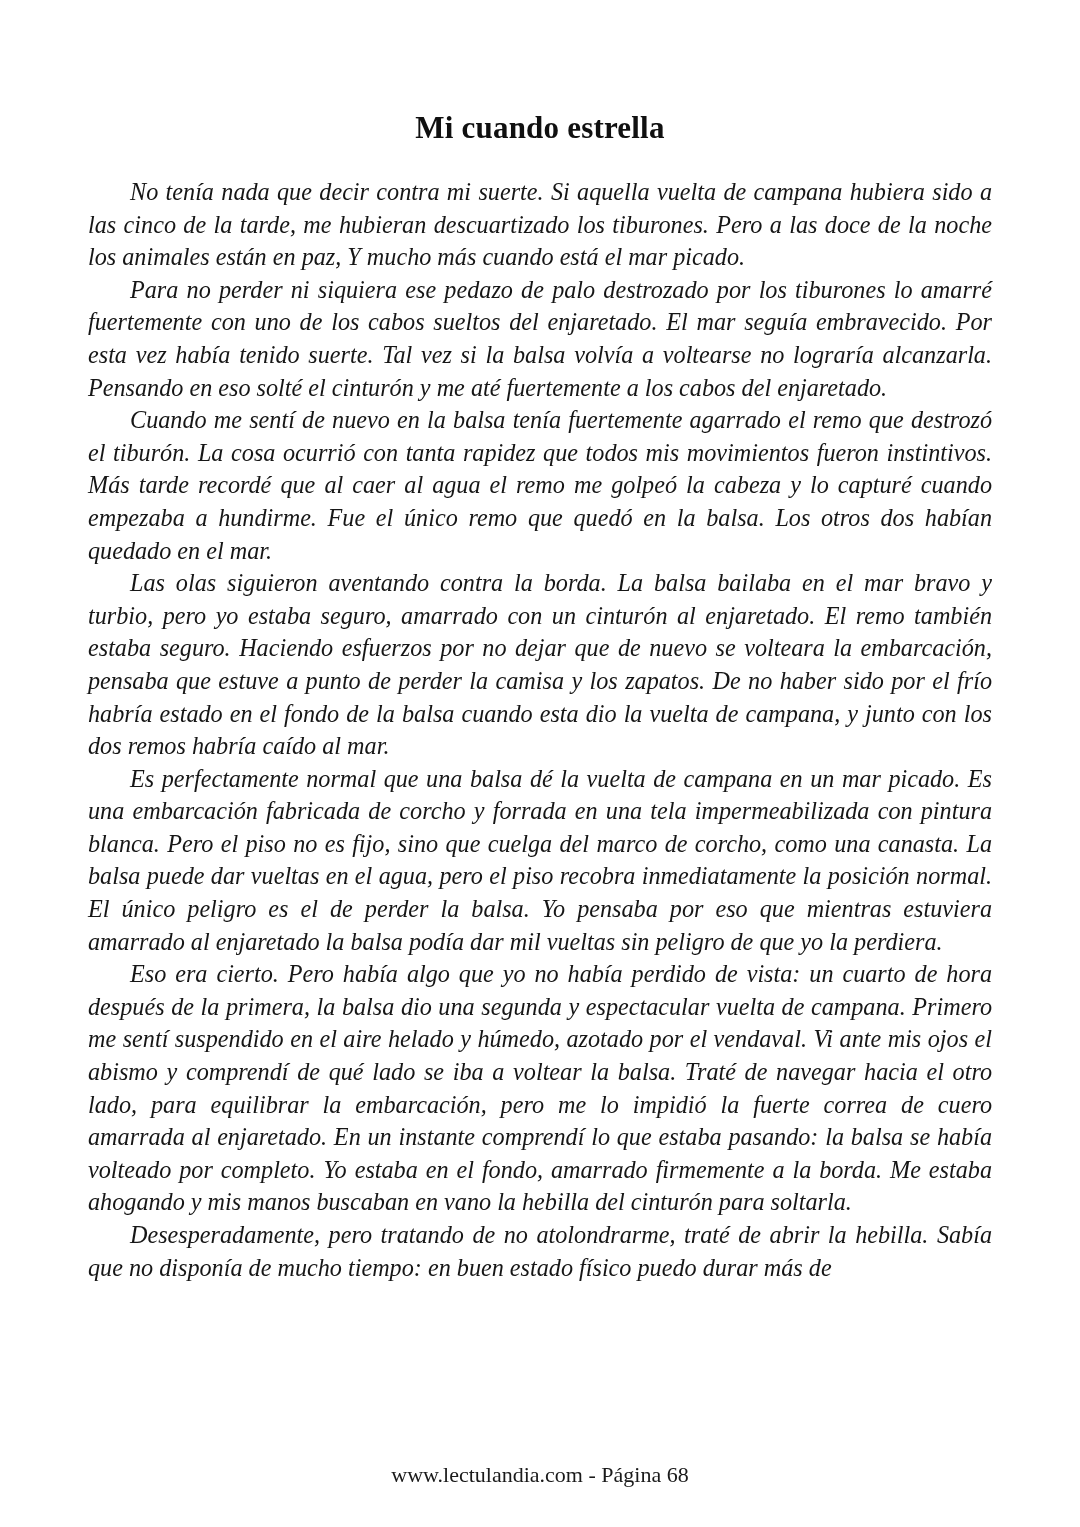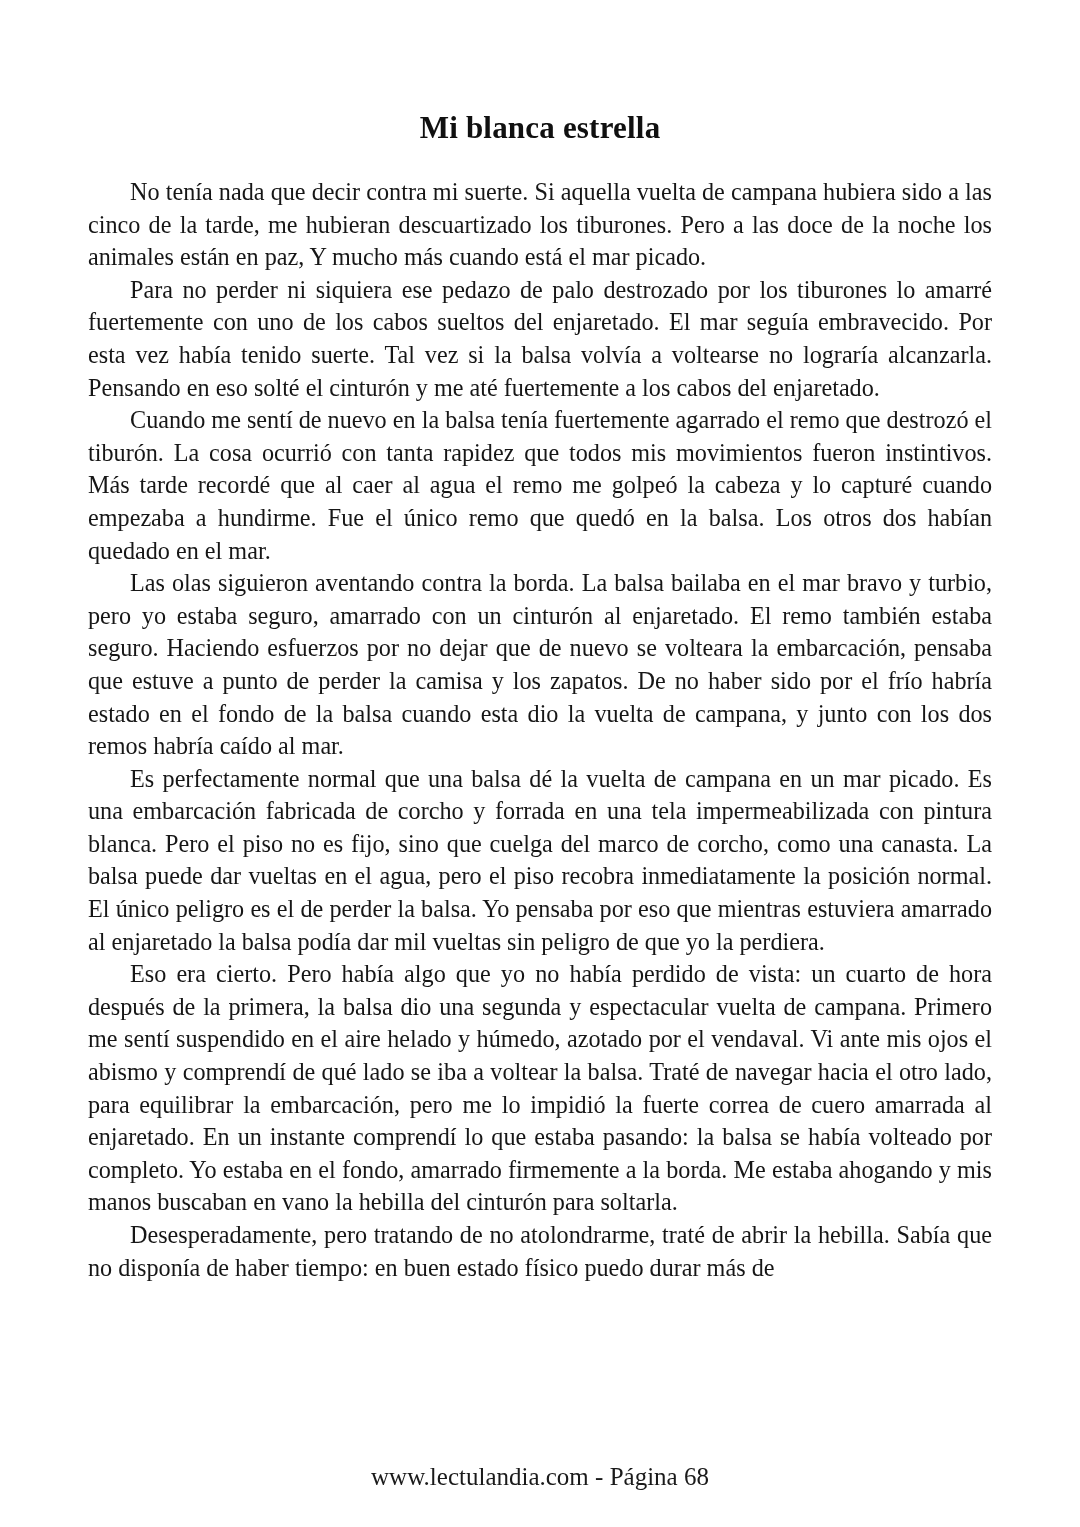--- a/index.html
+++ b/index.html
@@ -51,49 +51,50 @@
     color: #161616;
     -webkit-hyphens: none;
     hyphens: none;
   }
 
   .body-text p {
     margin: 0;
     padding: 0;
     text-indent: 42px;
     text-align: justify;
+    font-style: italic;
   }
 
   .body-text p:last-child {
     text-align: justify;
   }
 
   .page-footer {
     position: absolute;
     left: 88px;
     top: 1462px;
     width: 904px;
     text-align: center;
-    font-size: 25px;
+    font-size: 22px;
     color: #1a1a1a;
     line-height: 1.2;
   }
 </style>
 </head>
 <body>
 
 <div class="page">
 
-  <h1 class="page-title">Mi blanca estrella</h1>
+  <h1 class="page-title">Mi cuando estrella</h1>
 
   <div class="body-text">
     <p>No tenía nada que decir contra mi suerte. Si aquella vuelta de campana hubiera sido a las cinco de la tarde, me hubieran descuartizado los tiburones. Pero a las doce de la noche los animales están en paz, Y mucho más cuando está el mar picado.</p>
     <p>Para no perder ni siquiera ese pedazo de palo destrozado por los tiburones lo amarré fuertemente con uno de los cabos sueltos del enjaretado. El mar seguía embravecido. Por esta vez había tenido suerte. Tal vez si la balsa volvía a voltearse no lograría alcanzarla. Pensando en eso solté el cinturón y me até fuertemente a los cabos del enjaretado.</p>
     <p>Cuando me sentí de nuevo en la balsa tenía fuertemente agarrado el remo que destrozó el tiburón. La cosa ocurrió con tanta rapidez que todos mis movimientos fueron instintivos. Más tarde recordé que al caer al agua el remo me golpeó la cabeza y lo capturé cuando empezaba a hundirme. Fue el único remo que quedó en la balsa. Los otros dos habían quedado en el mar.</p>
     <p>Las olas siguieron aventando contra la borda. La balsa bailaba en el mar bravo y turbio, pero yo estaba seguro, amarrado con un cinturón al enjaretado. El remo también estaba seguro. Haciendo esfuerzos por no dejar que de nuevo se volteara la embarcación, pensaba que estuve a punto de perder la camisa y los zapatos. De no haber sido por el frío habría estado en el fondo de la balsa cuando esta dio la vuelta de campana, y junto con los dos remos habría caído al mar.</p>
     <p>Es perfectamente normal que una balsa dé la vuelta de campana en un mar picado. Es una embarcación fabricada de corcho y forrada en una tela impermeabilizada con pintura blanca. Pero el piso no es fijo, sino que cuelga del marco de corcho, como una canasta. La balsa puede dar vueltas en el agua, pero el piso recobra inmediatamente la posición normal. El único peligro es el de perder la balsa. Yo pensaba por eso que mientras estuviera amarrado al enjaretado la balsa podía dar mil vueltas sin peligro de que yo la perdiera.</p>
     <p>Eso era cierto. Pero había algo que yo no había perdido de vista: un cuarto de hora después de la primera, la balsa dio una segunda y espectacular vuelta de campana. Primero me sentí suspendido en el aire helado y húmedo, azotado por el vendaval. Vi ante mis ojos el abismo y comprendí de qué lado se iba a voltear la balsa. Traté de navegar hacia el otro lado, para equilibrar la embarcación, pero me lo impidió la fuerte correa de cuero amarrada al enjaretado. En un instante comprendí lo que estaba pasando: la balsa se había volteado por completo. Yo estaba en el fondo, amarrado firmemente a la borda. Me estaba ahogando y mis manos buscaban en vano la hebilla del cinturón para soltarla.</p>
-    <p>Desesperadamente, pero tratando de no atolondrarme, traté de abrir la hebilla. Sabía que no disponía de haber tiempo: en buen estado físico puedo durar más de</p>
+    <p>Desesperadamente, pero tratando de no atolondrarme, traté de abrir la hebilla. Sabía que no disponía de mucho tiempo: en buen estado físico puedo durar más de</p>
   </div>
 
   <div class="page-footer">www.lectulandia.com - Página 68</div>
 
 </div>
 
 </body></html>

